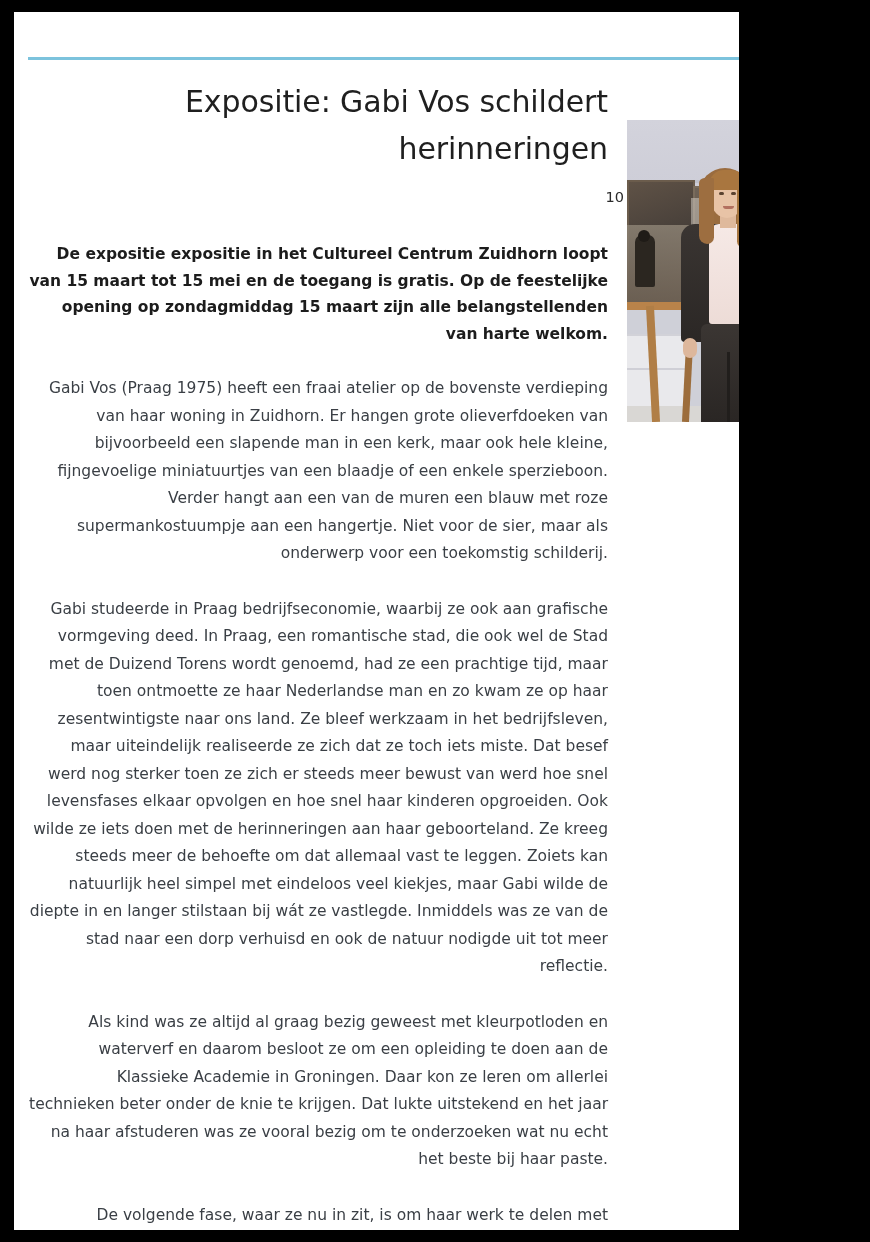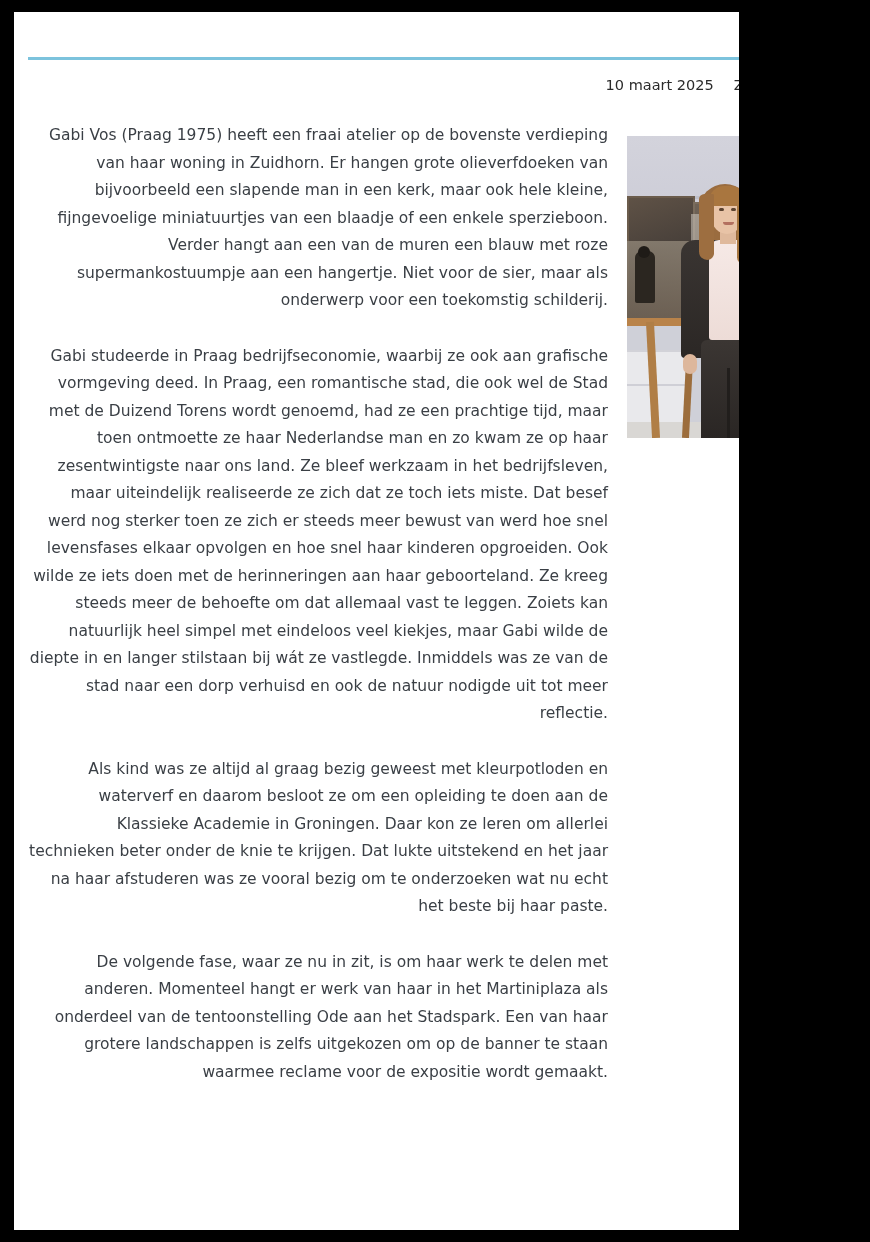--- a/index.html
+++ b/index.html
@@ -378,26 +378,28 @@
           <div class="ph-arm-l-hand"></div>
           <div class="ph-easel-arm"></div>
           <div class="ph-easel-leg"></div>
           <div class="ph-easel-rungs"></div>
           <div class="ph-easel-leg2"></div>
           <div class="ph-cuff"></div>
           <div class="ph-hand-r"></div>
         </div>
       </div>
 
+      <h1 class="headline">Expositie: Gabi Vos schildert herinneringen</h1>
 
       <div class="meta">
         <span class="date">10 maart 2025</span><span class="source">Zuidhorn-nieuws</span>
       </div>
 
       <div class="body-col">
+        <p class="lead">De expositie expositie in het Cultureel Centrum Zuidhorn loopt van 15 maart tot 15 mei en de toegang is gratis. Op de feestelijke opening op zondagmiddag 15 maart zijn alle belangstellenden van harte welkom.</p>
         <p class="body">Gabi Vos (Praag 1975) heeft een fraai atelier op de bovenste verdieping van haar woning in Zuidhorn. Er hangen grote olieverfdoeken van bijvoorbeeld een slapende man in een kerk, maar ook hele kleine, fijngevoelige miniatuurtjes van een blaadje of een enkele sperzieboon. Verder hangt aan een van de muren een blauw met roze supermankostuumpje aan een hangertje. Niet voor de sier, maar als onderwerp voor een toekomstig schilderij.</p>
         <p class="body">Gabi studeerde in Praag bedrijfseconomie, waarbij ze ook aan grafische vormgeving deed. In Praag, een romantische stad, die ook wel de Stad met de Duizend Torens wordt genoemd, had ze een prachtige tijd, maar toen ontmoette ze haar Nederlandse man en zo kwam ze op haar zesentwintigste naar ons land. Ze bleef werkzaam in het bedrijfsleven, maar uiteindelijk realiseerde ze zich dat ze toch iets miste. Dat besef werd nog sterker toen ze zich er steeds meer bewust van werd hoe snel levensfases elkaar opvolgen en hoe snel haar kinderen opgroeiden. Ook wilde ze iets doen met de herinneringen aan haar geboorteland. Ze kreeg steeds meer de behoefte om dat allemaal vast te leggen. Zoiets kan natuurlijk heel simpel met eindeloos veel kiekjes, maar Gabi wilde de diepte in en langer stilstaan bij wát ze vastlegde. Inmiddels was ze van de stad naar een dorp verhuisd en ook de natuur nodigde uit tot meer reflectie.</p>
         <p class="body">Als kind was ze altijd al graag bezig geweest met kleurpotloden en waterverf en daarom besloot ze om een opleiding te doen aan de Klassieke Academie in Groningen. Daar kon ze leren om allerlei technieken beter onder de knie te krijgen. Dat lukte uitstekend en het jaar na haar afstuderen was ze vooral bezig om te onderzoeken wat nu echt het beste bij haar paste.</p>
         <p class="body">De volgende fase, waar ze nu in zit, is om haar werk te delen met anderen. Momenteel hangt er werk van haar in het Martiniplaza als onderdeel van de tentoonstelling Ode aan het Stadspark. Een van haar grotere landschappen is zelfs uitgekozen om op de banner te staan waarmee reclame voor de expositie wordt gemaakt.</p>
 
       </div>
 
     </div>
   </div>
 </div>

